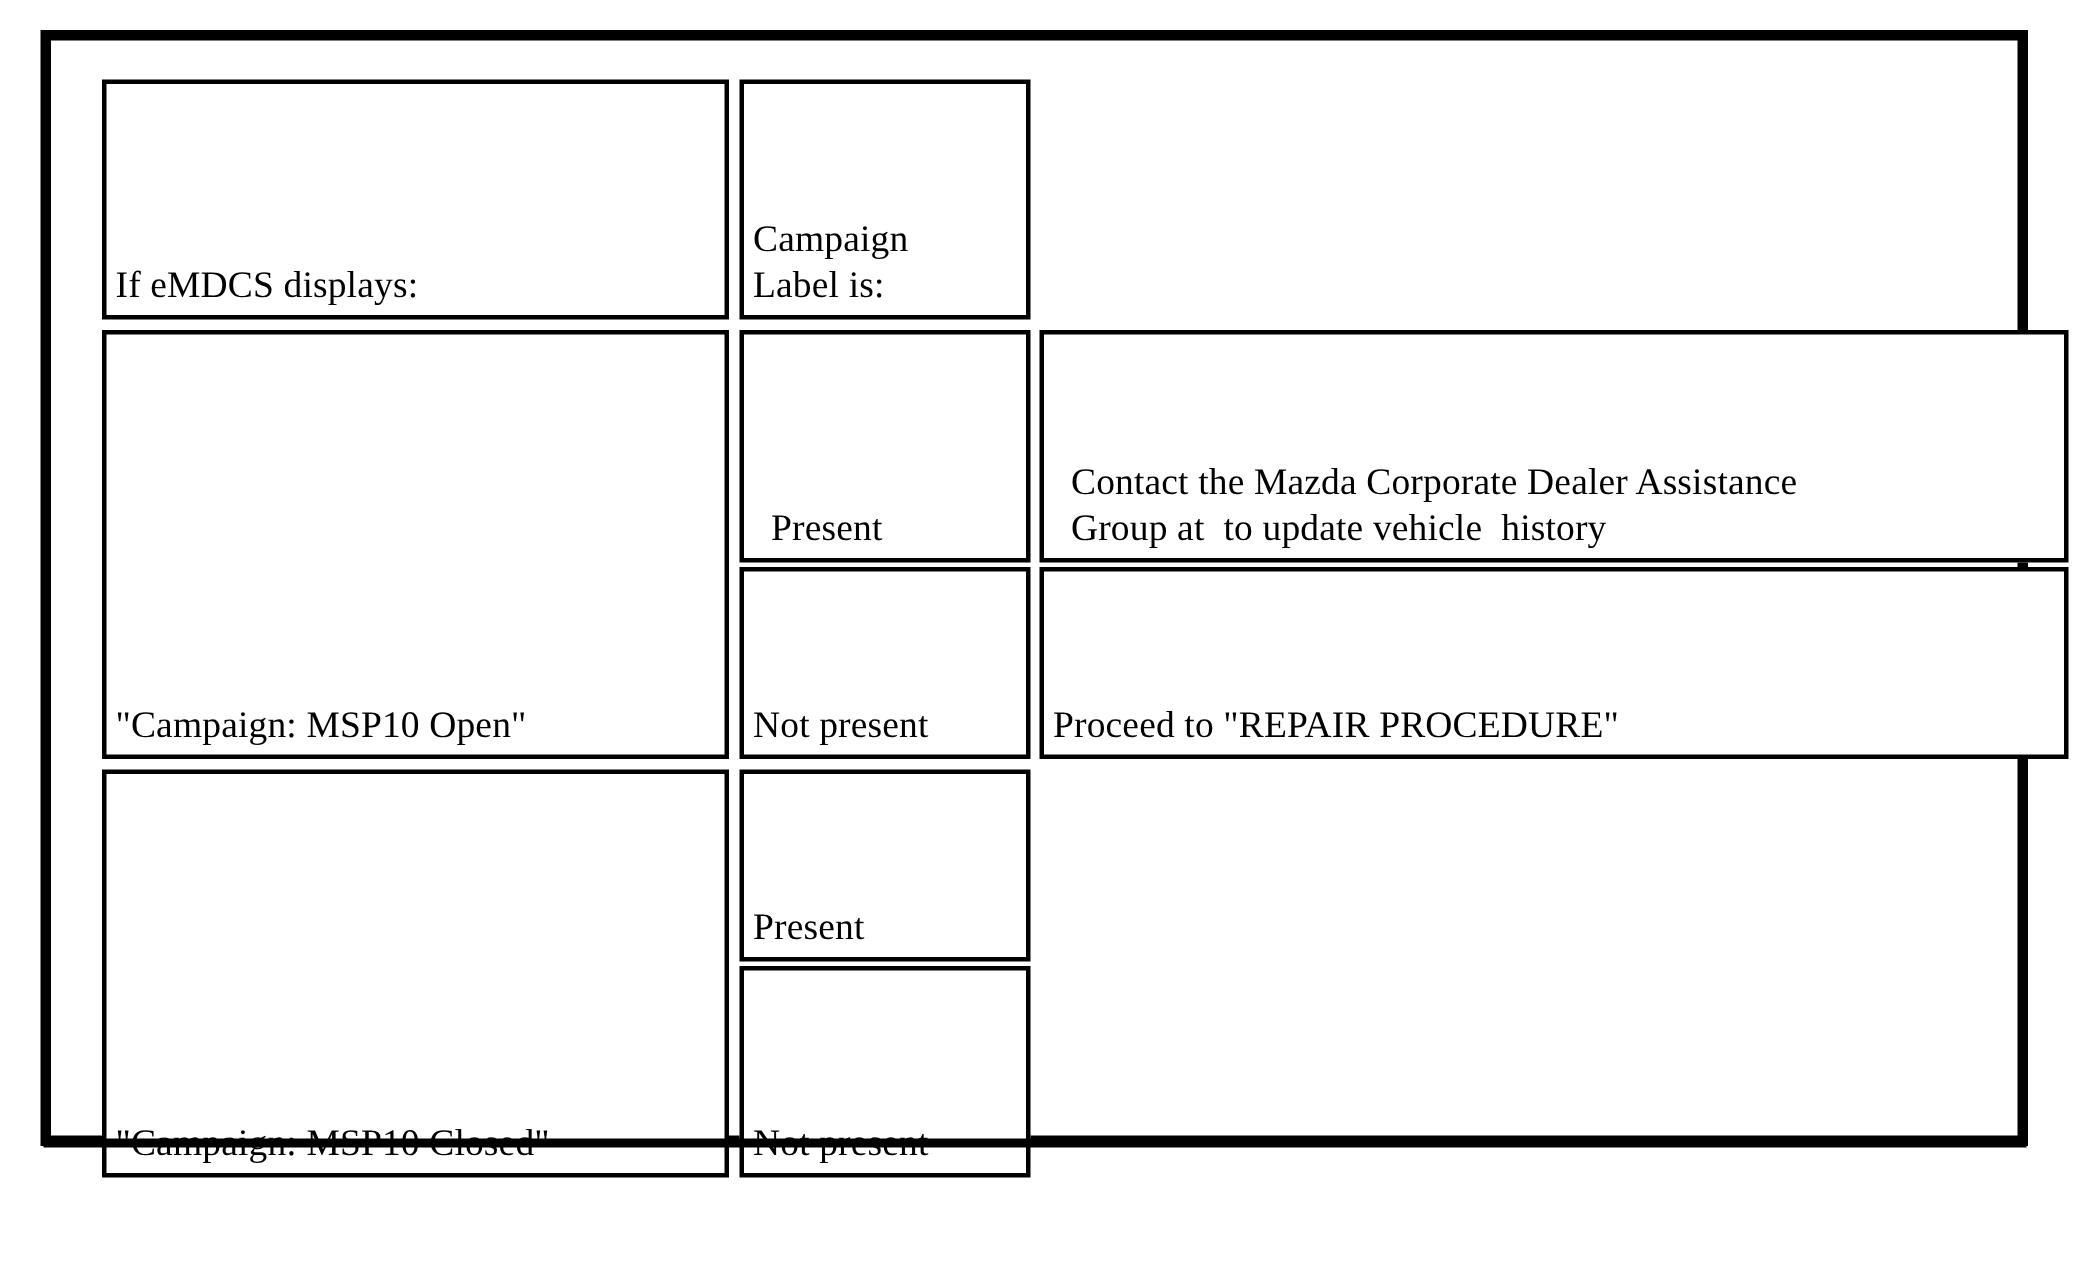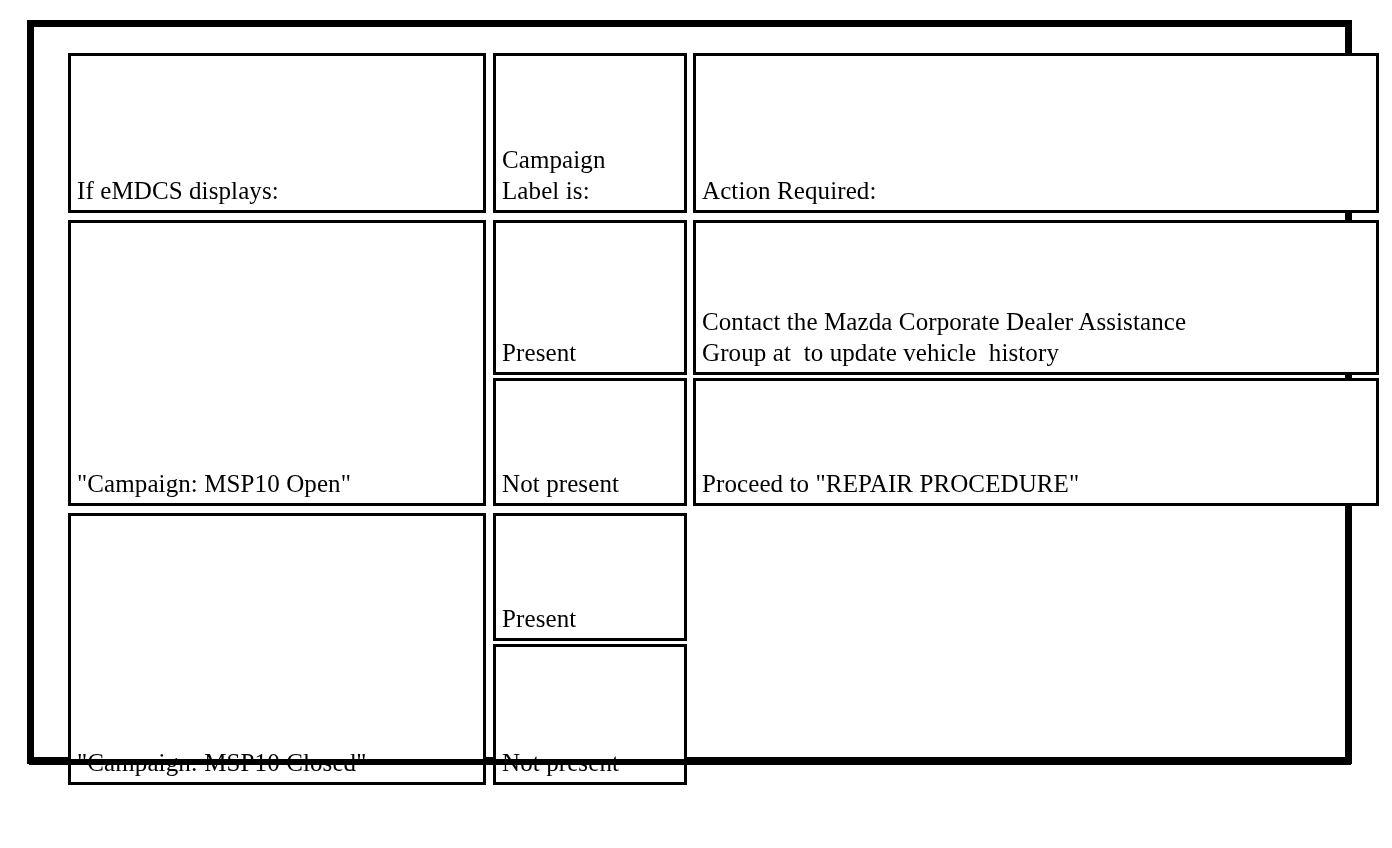--- a/index.html
+++ b/index.html
@@ -68,21 +68,21 @@
   
   .col-a { left: 0px;   width: 418px; }
   .col-b { left: 425px; width: 194px; }
   .col-c { left: 625px; width: 686px; }
 
   
   .row-head   { top: 0px;   height: 160px; }
   .row-open   { top: 167px; height: 286px; }
   .row-closed { top: 460px; height: 272px; }
 
-  .sub-open-1   { top: 167px; height: 155px; }
+  .sub-open-1   { top: 167px; height: 155px; padding-left: 12px; }
   .sub-open-2   { top: 325px; height: 128px; }
   .sub-closed-1 { top: 460px; height: 128px; }
   .sub-closed-2 { top: 591px; height: 141px; }
 
   
   .bottom-rule {
     position: absolute;
     left: 29px;
     top: 759px;
     width: 1322px;
@@ -101,23 +101,20 @@
 
       <div class="cell col-b row-head">
         <span class="txt">Campaign
 Label is:</span>
       </div>
 
       <div class="cell col-a row-head">
         <span class="txt">If eMDCS displays:</span>
       </div>
 
-      <div class="cell col-c row-head">
-        <span class="txt">Action Required:</span>
-      </div>
 
       <div class="cell col-a row-open">
         <span class="txt">"Campaign: MSP10 Open"</span>
       </div>
 
       <div class="cell col-b sub-open-1">
         <span class="txt">Present</span>
       </div>
       <div class="cell col-c sub-open-1">
         <span class="txt">Contact the Mazda Corporate Dealer Assistance

